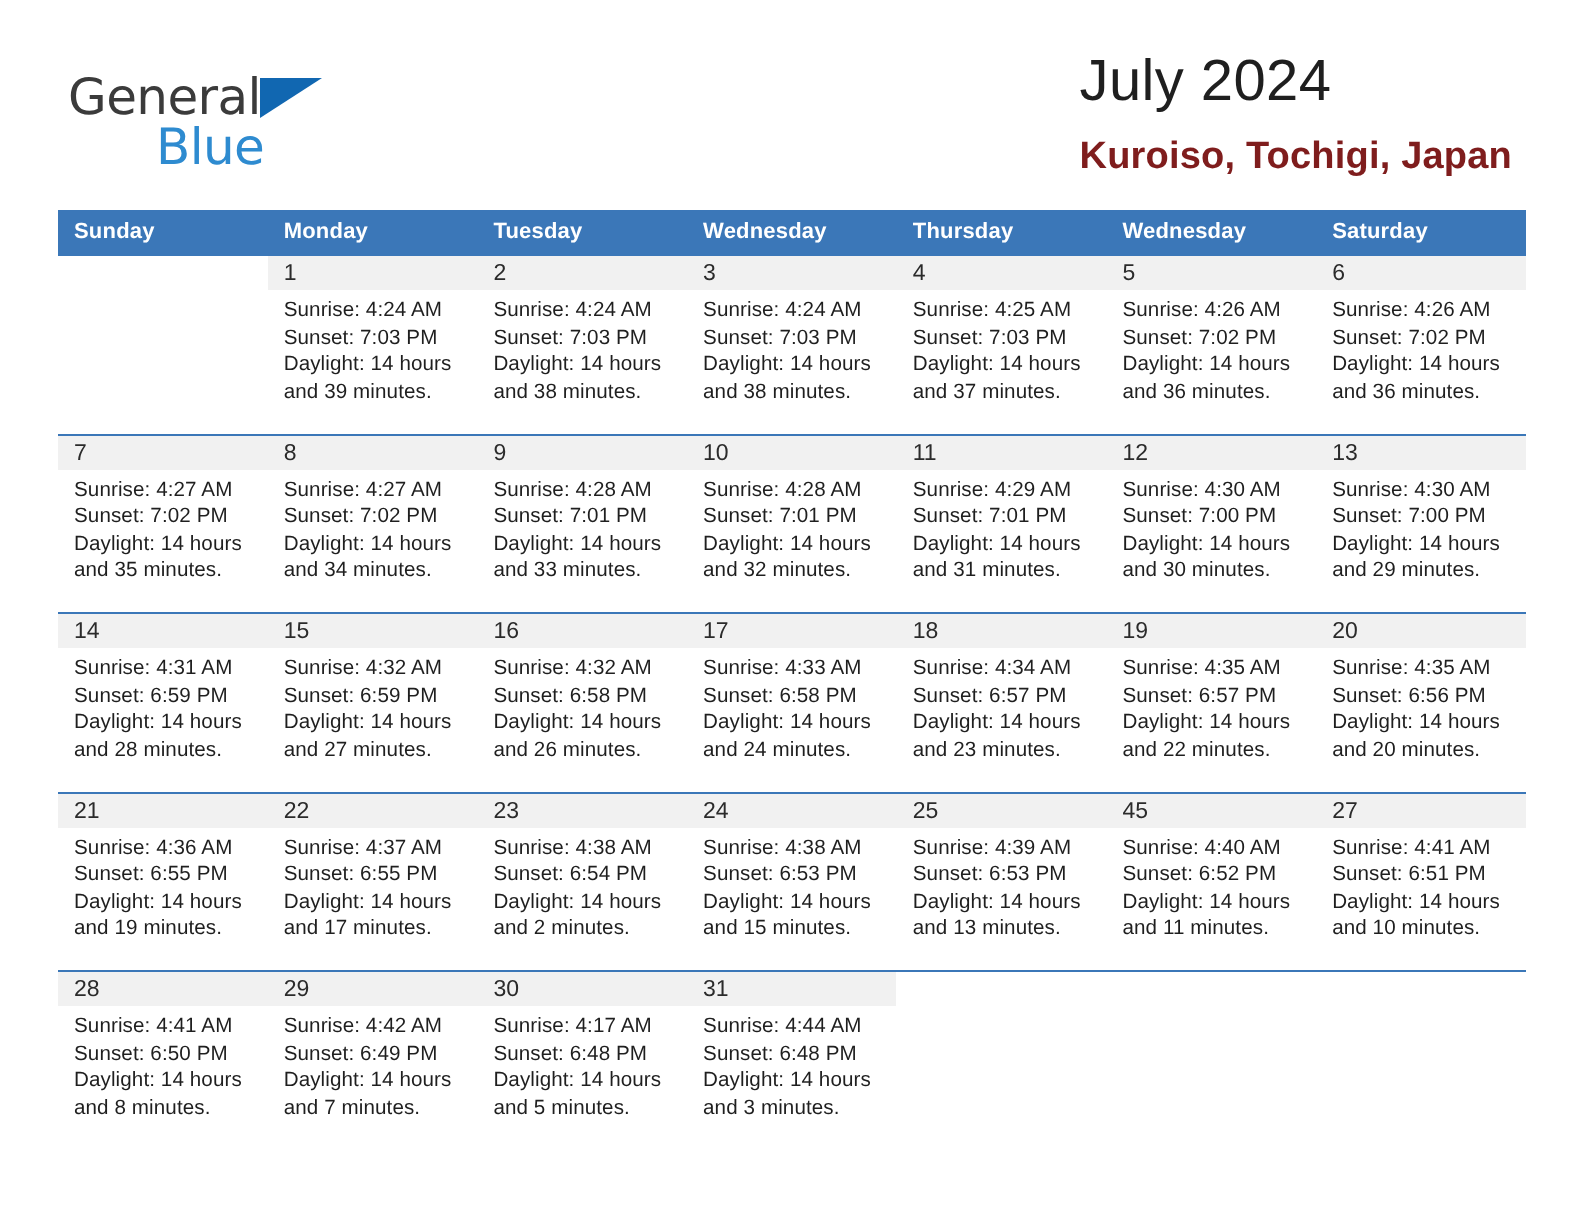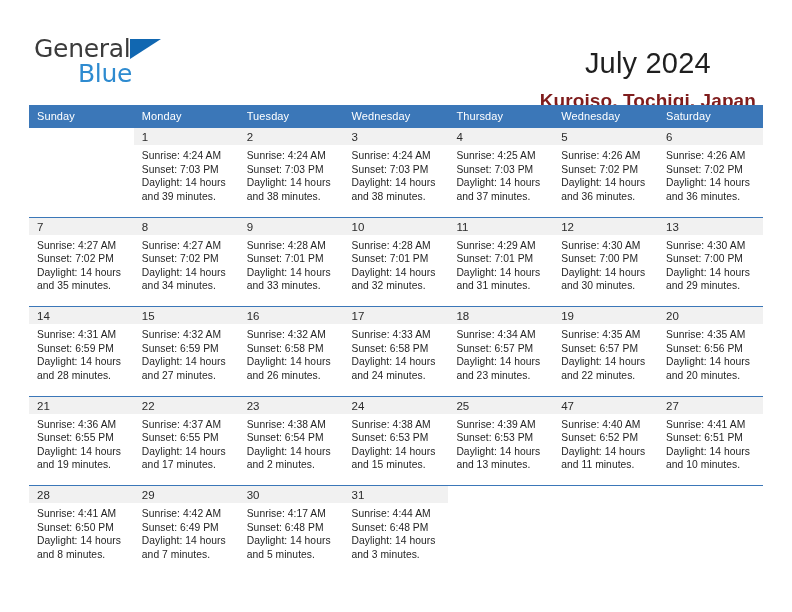--- a/index.html
+++ b/index.html
@@ -62,22 +62,22 @@
     top: 25px;
     font-size: 25px;
     color: #2e8bd0;
     font-family: "DejaVu Sans", sans-serif;
     letter-spacing: -0.3px;
   }
 
   .title-block {
     position: absolute;
     right: 36px;
-    top: 46px;
-    text-align: center;
+    top: 24px;
+    text-align: left;
   }
   .cal-title {
     font-size: 29px;
     font-weight: 400;
     color: #1f1f1f;
     letter-spacing: 0.2px;
     line-height: 1.2;
     font-family: "Liberation Sans", sans-serif;
   }
   .cal-subtitle {
@@ -96,21 +96,21 @@
     width: 734px;
     border-collapse: collapse;
     table-layout: fixed;
   }
   .calendar col { width: 104.85px; }
 
   thead th {
     background: #3b77b8;
     color: #ffffff;
     font-size: 11px;
-    font-weight: 400;
+    font-weight: 700;
     text-align: left;
     padding: 5px 0 5px 8px;
     height: 20px;
     letter-spacing: 0.1px;
     border: none;
   }
 
   tbody tr { height: 89.5px; }
 
   tbody td {
@@ -418,21 +418,21 @@
           <td class="">
             <div class="daynum-band">25</div>
             <div class="cell-body">
               <div>Sunrise: 4:39 AM</div>
               <div>Sunset: 6:53 PM</div>
               <div>Daylight: 14 hours</div>
               <div>and 13 minutes.</div>
             </div>
           </td>
           <td class="">
-            <div class="daynum-band">47</div>
+            <div class="daynum-band">45</div>
             <div class="cell-body">
               <div>Sunrise: 4:40 AM</div>
               <div>Sunset: 6:52 PM</div>
               <div>Daylight: 14 hours</div>
               <div>and 11 minutes.</div>
             </div>
           </td>
           <td class="">
             <div class="daynum-band">27</div>
             <div class="cell-body">

